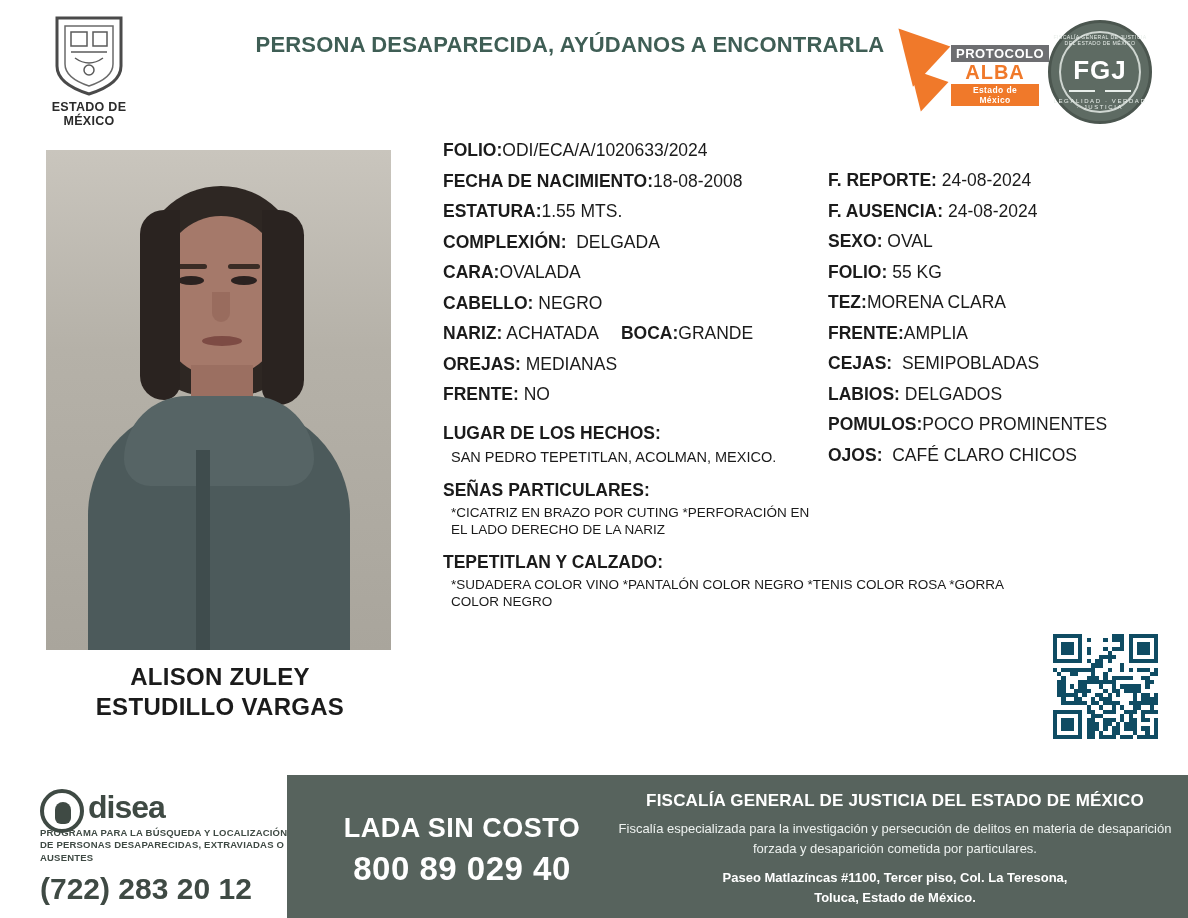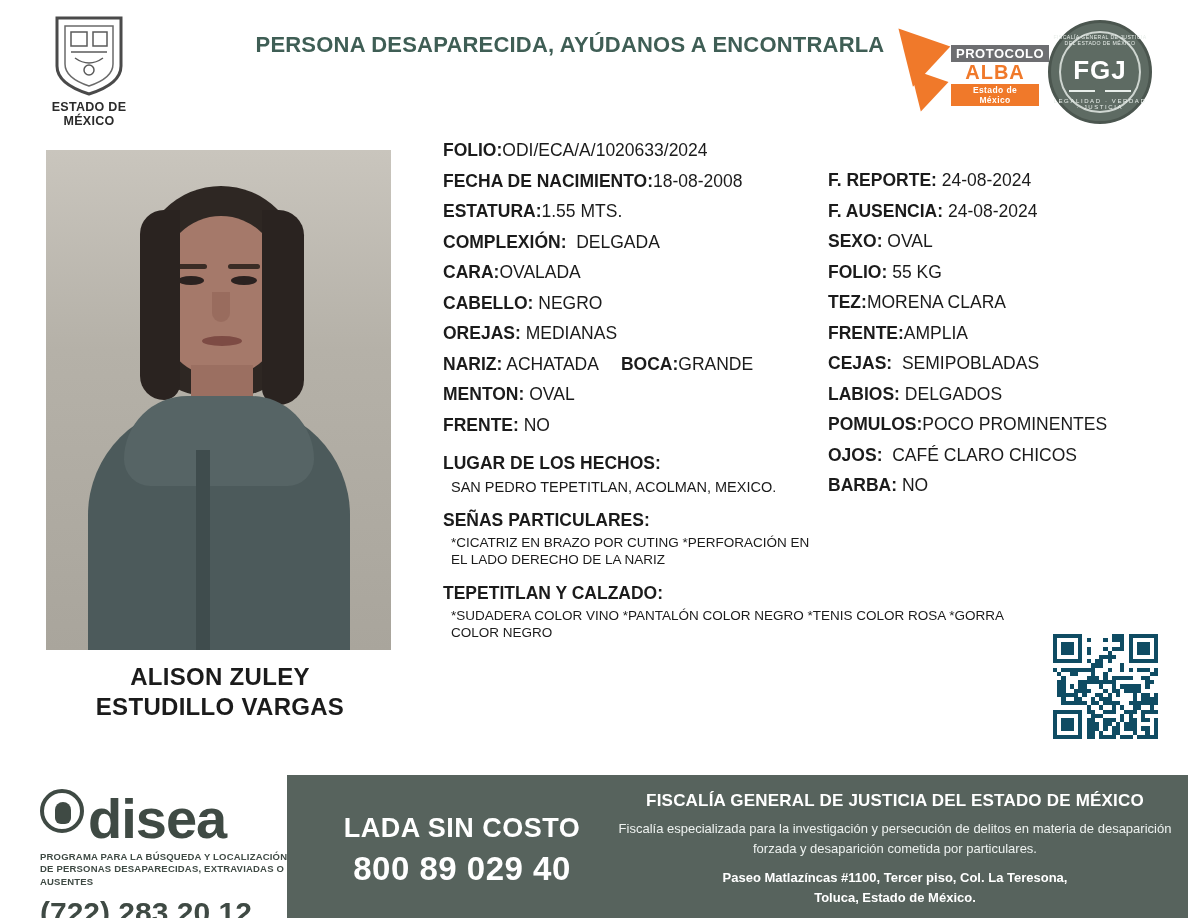--- a/index.html
+++ b/index.html
@@ -165,21 +165,21 @@
   .qr canvas,.qr .cell{position:absolute;background:#0f4c63;}
 
   
   .footer{
     position:absolute;left:0;top:775px;width:1188px;height:143px;background:#ffffff;
   }
   .disea{
     position:absolute;left:40px;top:16px;width:250px;
   }
   .disea-main{
-    font-size:56px;font-weight:bold;color:#3f4a44;letter-spacing:-1px;line-height:1;
+    font-size:32px;font-weight:bold;color:#3f4a44;letter-spacing:-1px;line-height:1;
     position:relative;padding-left:48px;
   }
   .disea-mark{
     position:absolute;left:0;top:-2px;width:44px;height:44px;border-radius:50%;
     border:4px solid #3f4a44;box-sizing:border-box;
   }
   .disea-mark:after{
     content:"";position:absolute;left:11px;top:9px;width:16px;height:22px;
     border-radius:8px 8px 6px 6px;background:#3f4a44;
   }
@@ -285,27 +285,24 @@
   <div class="row">
     <b>COMPLEXIÓN:</b>&nbsp; <span class="v">DELGADA</span>
   </div>
   <div class="row">
     <b>CARA:</b><span class="v">OVALADA</span>
   </div>
   <div class="row">
     <b>CABELLO:</b> <span class="v">NEGRO</span>
   </div>
   <div class="row">
+    <b>NARIZ:</b> <span class="v">ACHATADA</span><span class="inline-gap"></span><b>BOCA:</b><span class="v">GRANDE</span>
+  </div>
+  <div class="row">
     <b>OREJAS:</b> <span class="v">MEDIANAS</span>
-  </div>
-  <div class="row">
-    <b>NARIZ:</b> <span class="v">ACHATADA</span><span class="inline-gap"></span><b>BOCA:</b><span class="v">GRANDE</span>
-  </div>
-  <div class="row">
-    <b>MENTON:</b> <span class="v">OVAL</span>
   </div>
   <div class="row">
     <b>FRENTE:</b> <span class="v">NO</span>
   </div>
 
   <div style="height:6px"></div>
 
   <div class="block-label">LUGAR DE LOS HECHOS:</div>
   <div class="block-val">SAN PEDRO TEPETITLAN, ACOLMAN, MEXICO.</div>
 
@@ -339,23 +336,20 @@
     <b>CEJAS:</b>&nbsp; <span class="v">SEMIPOBLADAS</span>
   </div>
   <div class="row">
     <b>LABIOS:</b> <span class="v">DELGADOS</span>
   </div>
   <div class="row">
     <b>POMULOS:</b><span class="v">POCO PROMINENTES</span>
   </div>
   <div class="row">
     <b>OJOS:</b>&nbsp; <span class="v">CAFÉ CLARO CHICOS</span>
-  </div>
-  <div class="row">
-    <b>BARBA:</b> <span class="v">NO</span>
   </div>
 </div>
 
 <div class="qr" id="qr">
     <div class="cell" style="left: 58.8px; top: 0px; width: 4.2px; height: 4.2px; background: rgb(15, 76, 99);"></div>
     <div class="cell" style="left: 63px; top: 0px; width: 4.2px; height: 4.2px; background: rgb(15, 76, 99);"></div>
     <div class="cell" style="left: 67.2px; top: 0px; width: 4.2px; height: 4.2px; background: rgb(15, 76, 99);"></div>
     <div class="cell" style="left: 33.6px; top: 4.2px; width: 4.2px; height: 4.2px; background: rgb(15, 76, 99);"></div>
     <div class="cell" style="left: 50.4px; top: 4.2px; width: 4.2px; height: 4.2px; background: rgb(15, 76, 99);"></div>
     <div class="cell" style="left: 58.8px; top: 4.2px; width: 4.2px; height: 4.2px; background: rgb(15, 76, 99);"></div>

